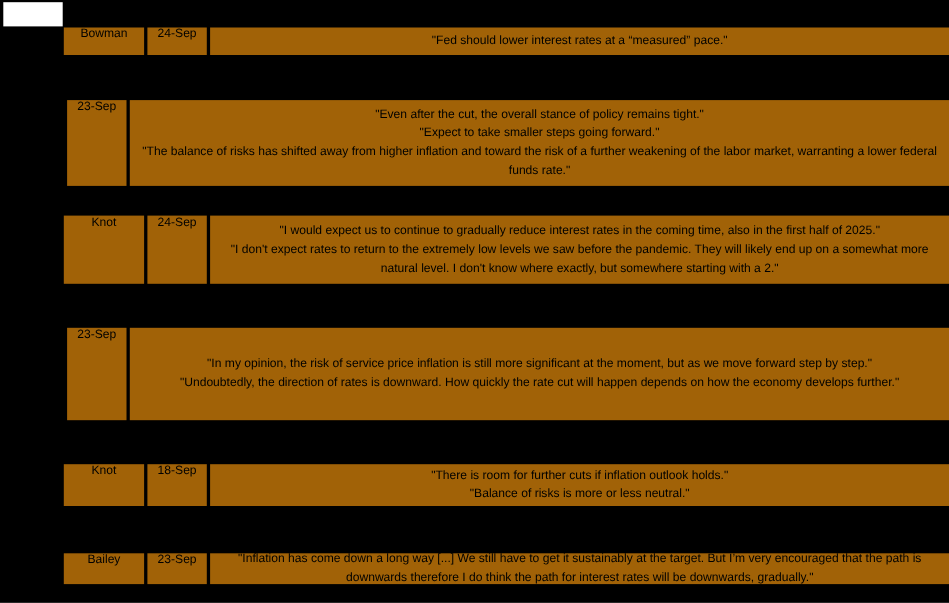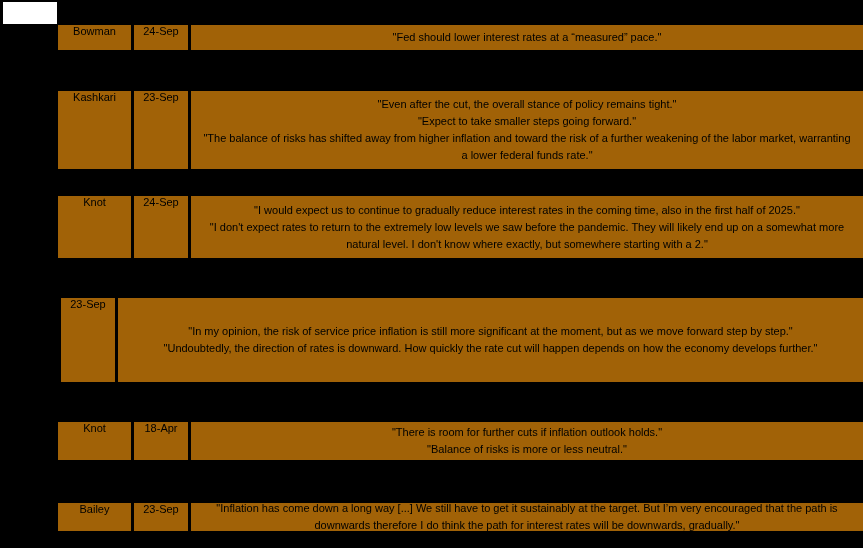--- a/index.html
+++ b/index.html
@@ -67,23 +67,20 @@
     </div>
     <div class="cell date">
       <span>24-Sep</span>
     </div>
     <div class="cell quote">
           <div class="quote-line">"Fed should lower interest rates at a “measured” pace."</div>
         </div>
   </div>
 
   <div class="row">
-    <div class="cell name">
-      <span>Kashkari</span>
-    </div>
     <div class="cell date">
       <span>23-Sep</span>
     </div>
     <div class="cell quote">
           <div class="quote-line">"Even after the cut, the overall stance of policy remains tight."</div>
           <div class="quote-line">"Expect to take smaller steps going forward."</div>
           <div class="quote-line">"The balance of risks has shifted away from higher inflation and toward the risk of a further weakening of the labor market, warranting a lower federal funds rate."</div>
         </div>
   </div>
 
@@ -108,21 +105,21 @@
           <div class="quote-line">"In my opinion, the risk of service price inflation is still more significant at the moment, but as we move forward step by step."</div>
           <div class="quote-line">"Undoubtedly, the direction of rates is downward. How quickly the rate cut will happen depends on how the economy develops further."</div>
         </div>
   </div>
 
   <div class="row">
     <div class="cell name">
       <span>Knot</span>
     </div>
     <div class="cell date">
-      <span>18-Apr</span>
+      <span>18-Sep</span>
     </div>
     <div class="cell quote">
           <div class="quote-line">"There is room for further cuts if inflation outlook holds."</div>
           <div class="quote-line">"Balance of risks is more or less neutral."</div>
         </div>
   </div>
 
   <div class="row">
     <div class="cell name">
       <span>Bailey</span>

